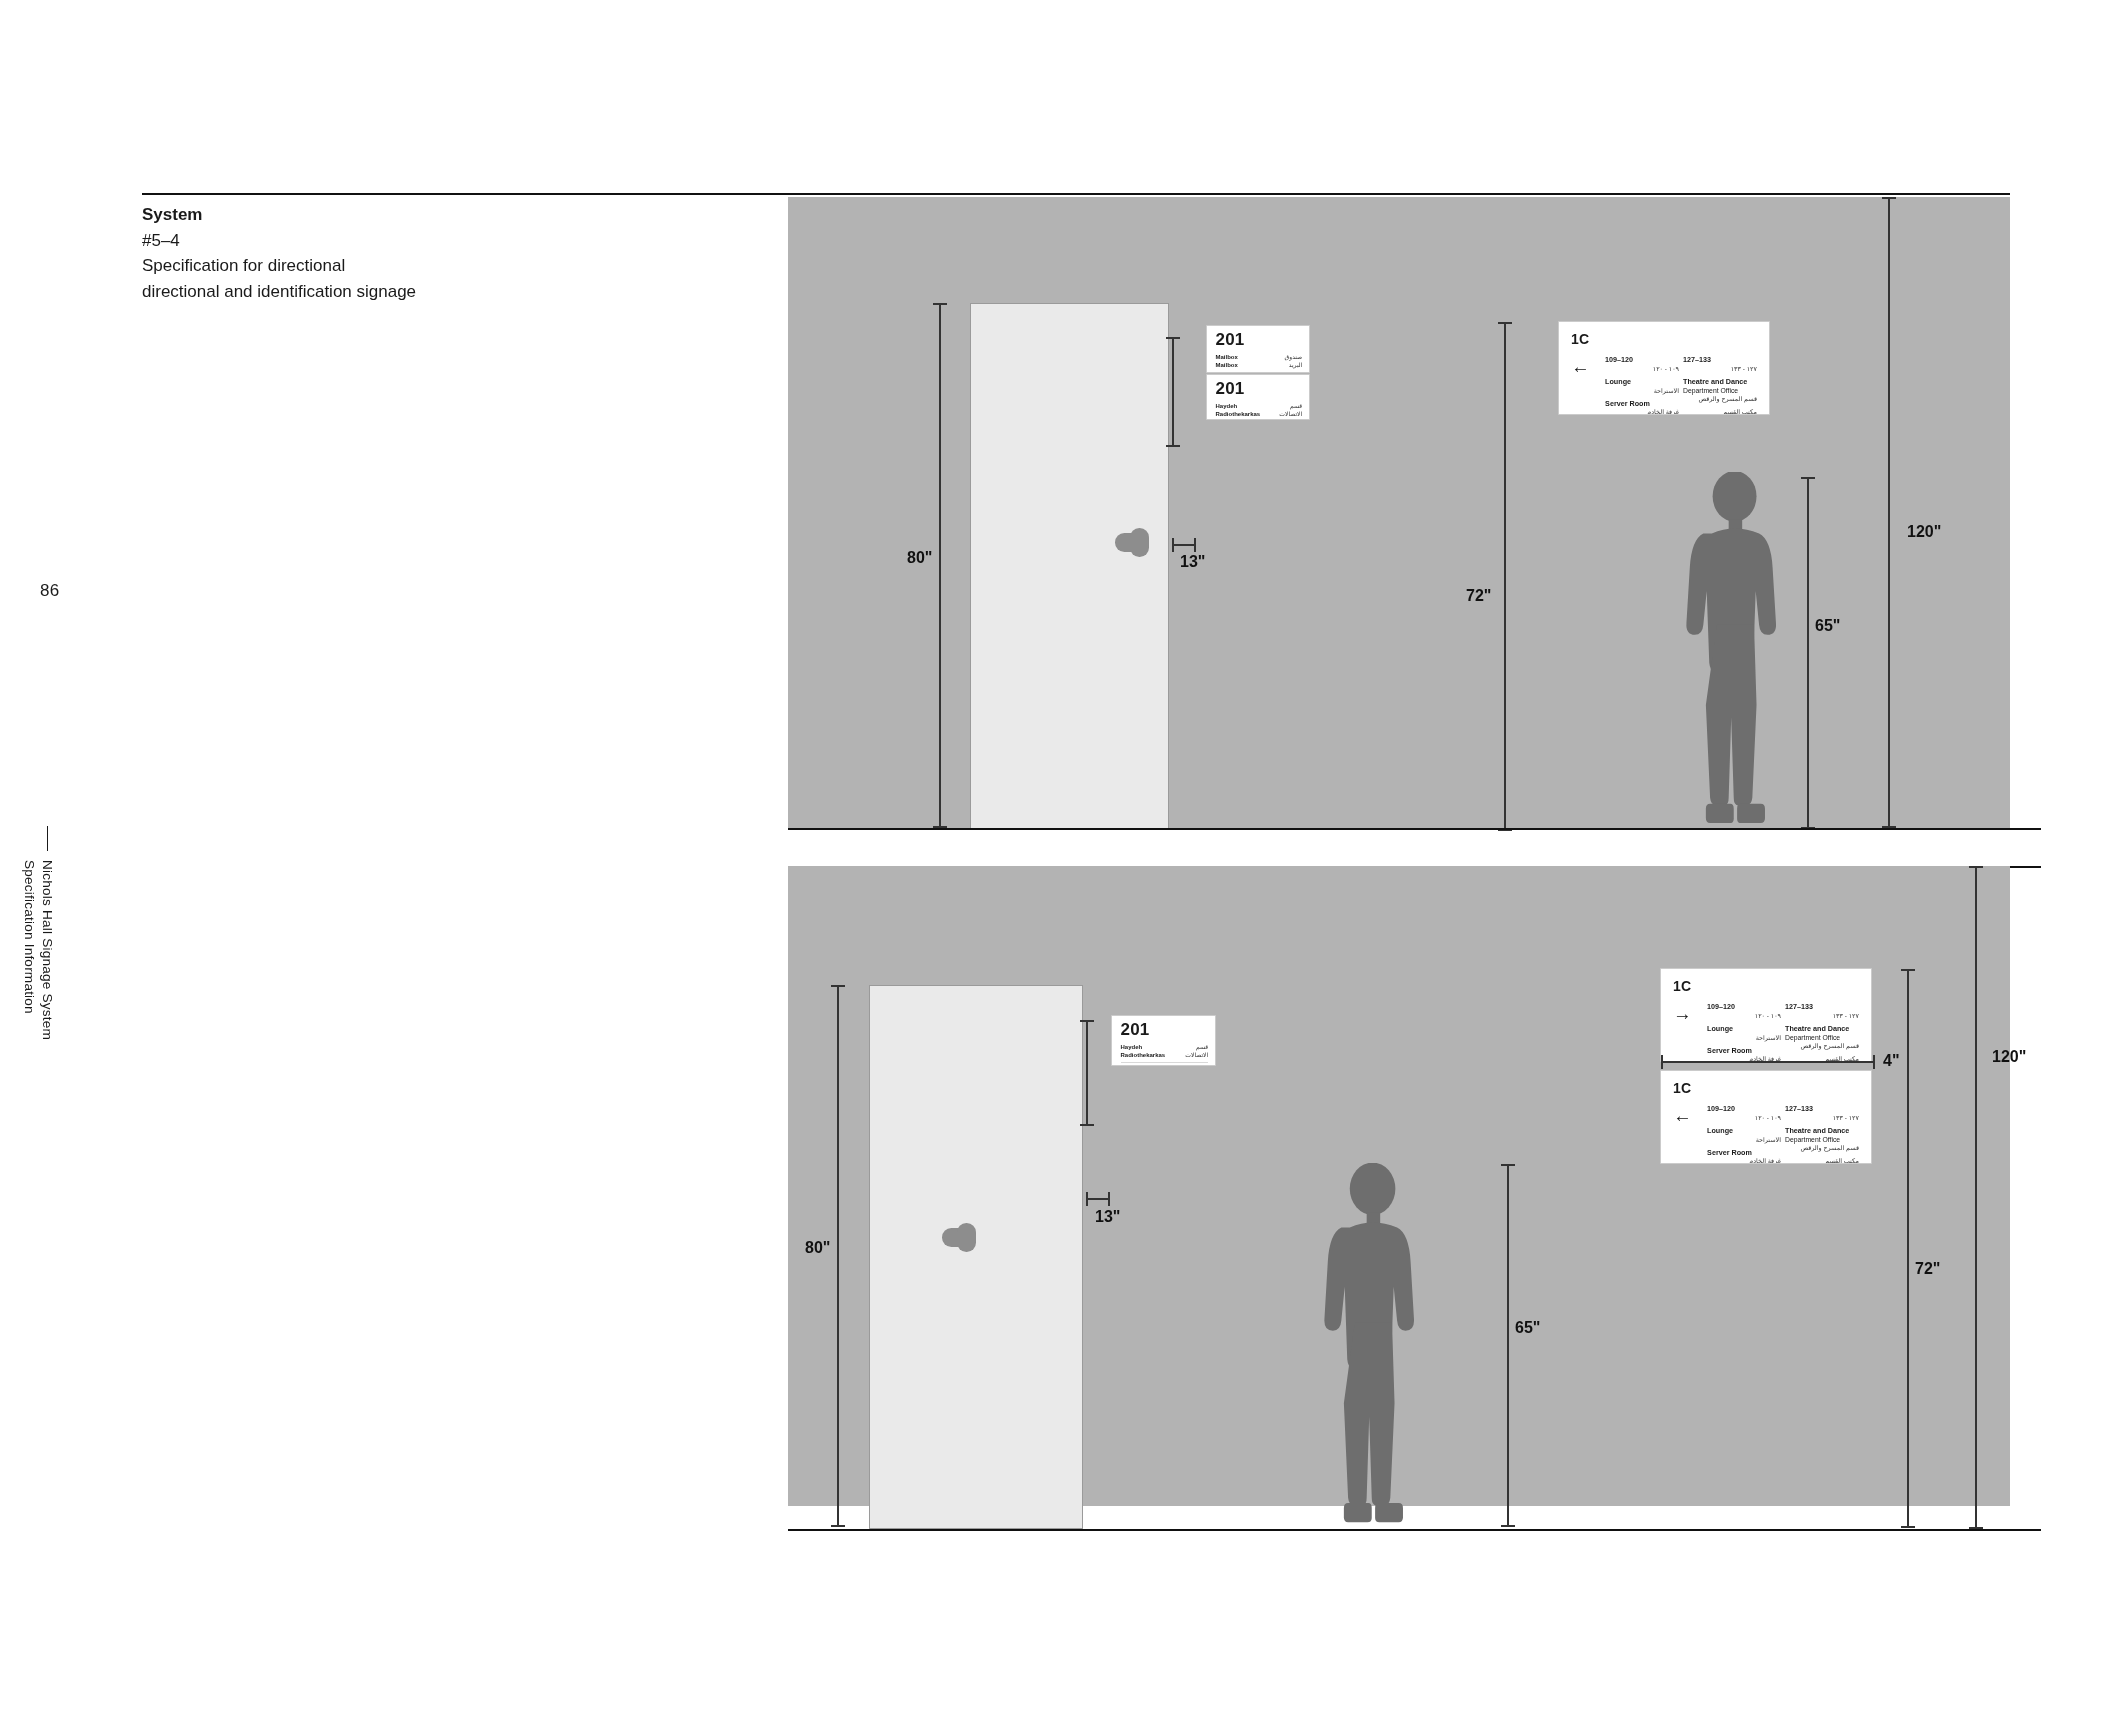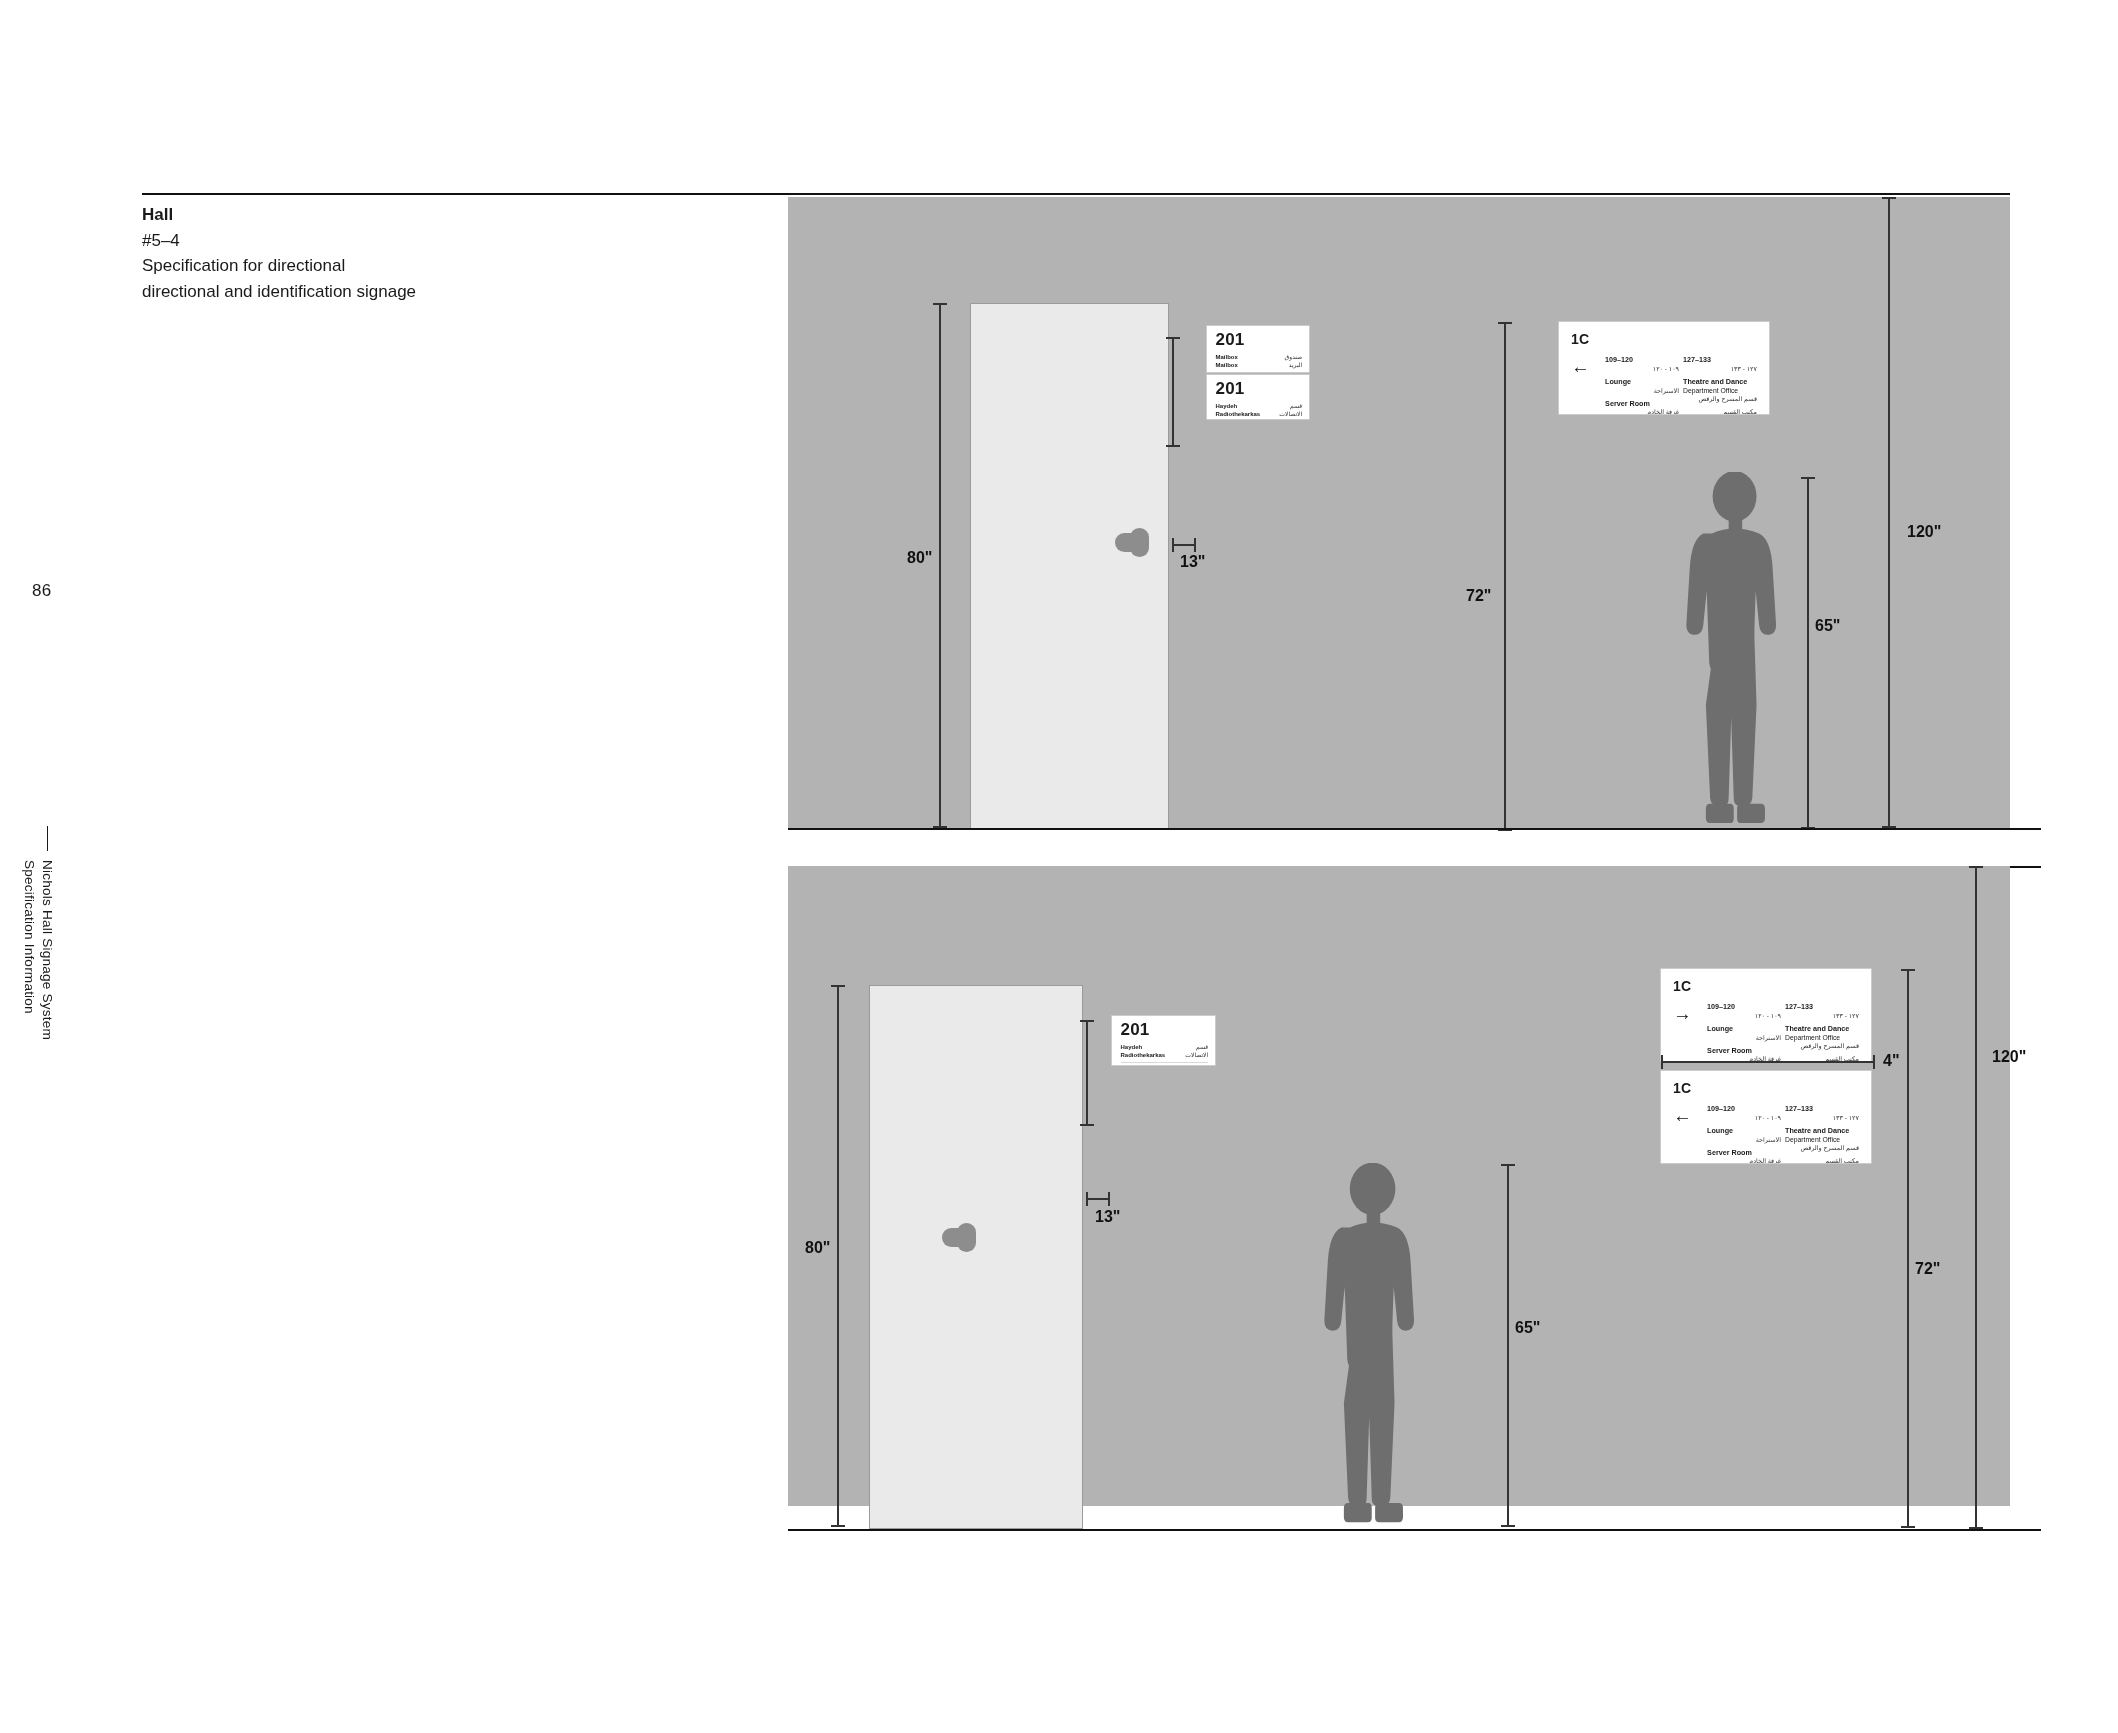--- a/index.html
+++ b/index.html
@@ -12,21 +12,21 @@
     height: 1733px;
     position: relative;
     font-family: "Liberation Sans", sans-serif;
     color: #1a1a1a;
     overflow: hidden;
   }
 
   
   .page-number {
     position: absolute;
-    left: 32px;
+    left: 40px;
     top: 581px;
     font-size: 17px;
     letter-spacing: 0.3px;
     color: #1a1a1a;
   }
   .spine {
     position: absolute;
     left: 56px;
     top: 860px;
     width: 271px;
@@ -235,21 +235,21 @@
 
 <div class="spine">
   <div class="rule"></div>
   <div>Nichols Hall Signage System</div>
   <div>Specification Information</div>
 </div>
 
 <div class="top-rule"></div>
 
 <div class="caption">
-  <span class="line title">Hall</span>
+  <span class="line title">System</span>
   <span class="line">#5–4</span>
   <span class="line">Specification for directional</span>
   <span class="line">directional and identification signage</span>
 </div>
 
 <div class="scene scene-top">
 
   <div class="door" style="left:182px; top:106px; width:197px; height:525px;">
     <div class="door-knob" style="left:144px; top:229px;"></div>
   </div>

